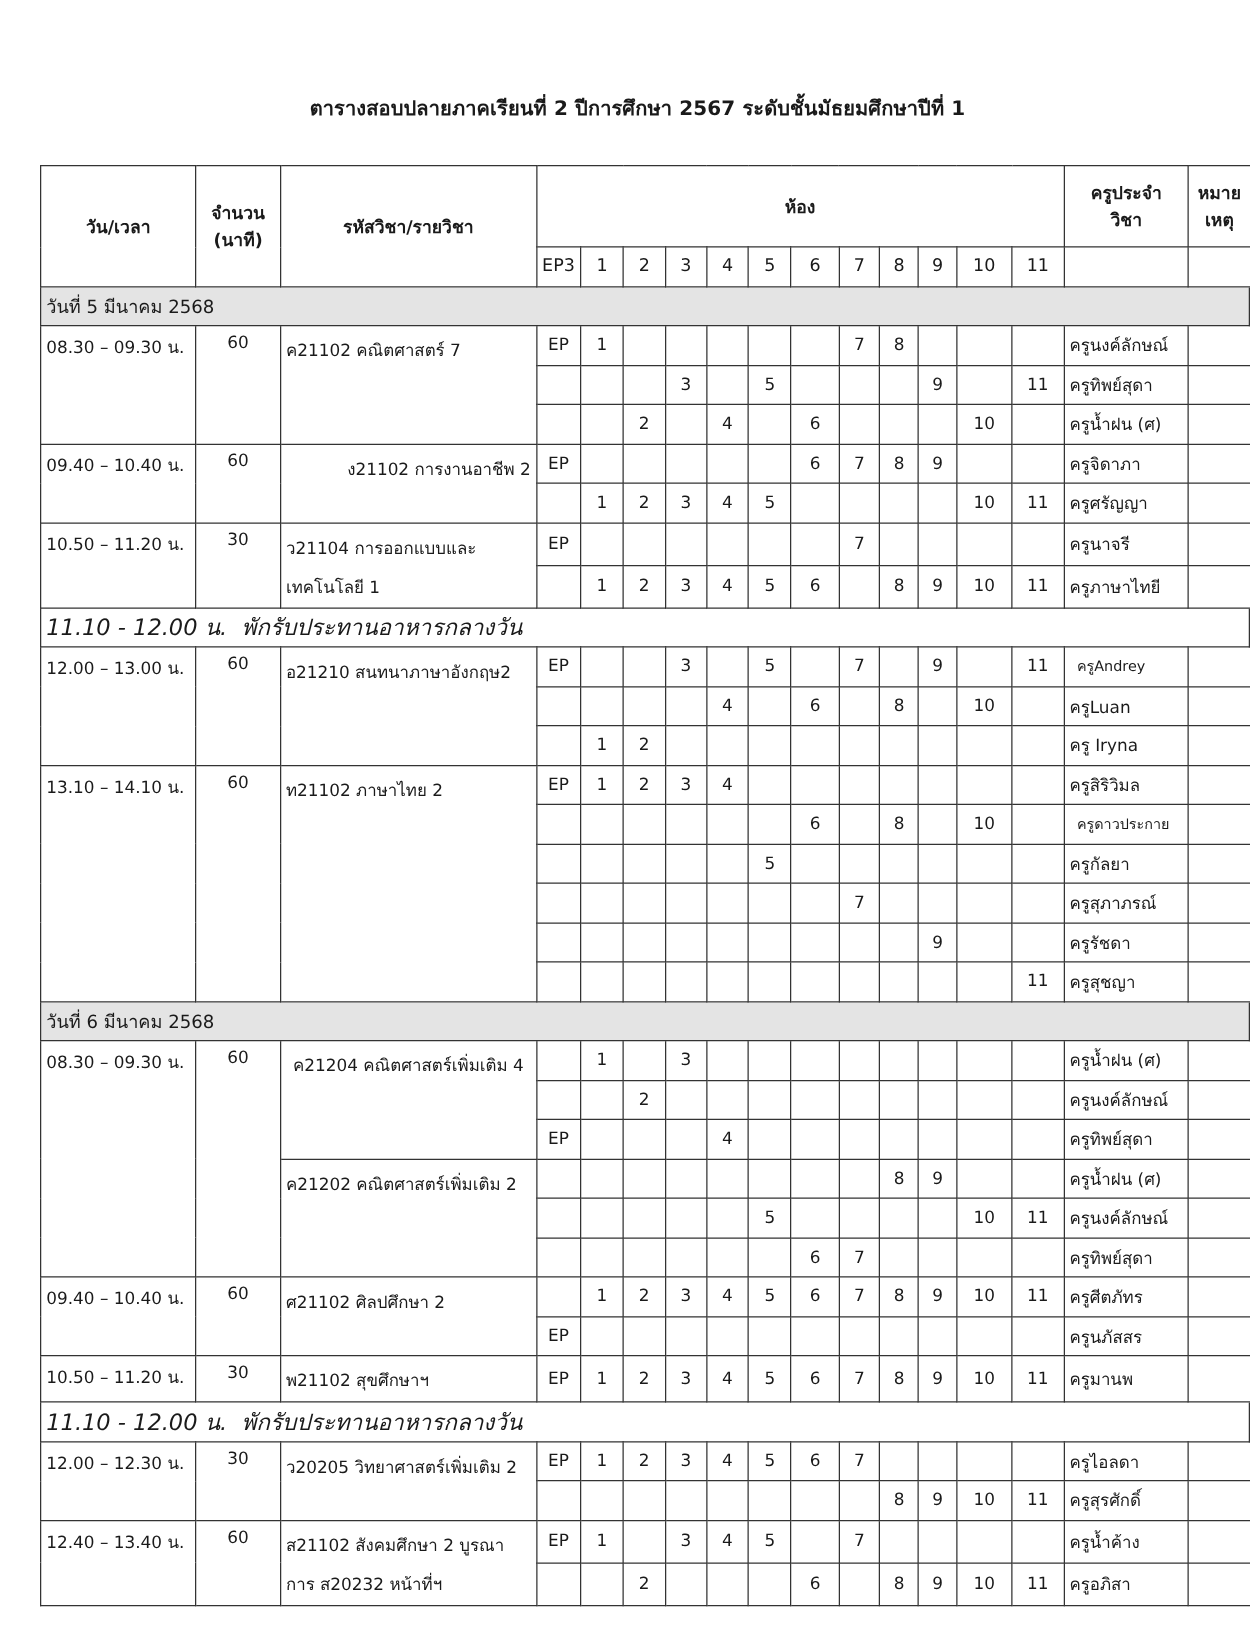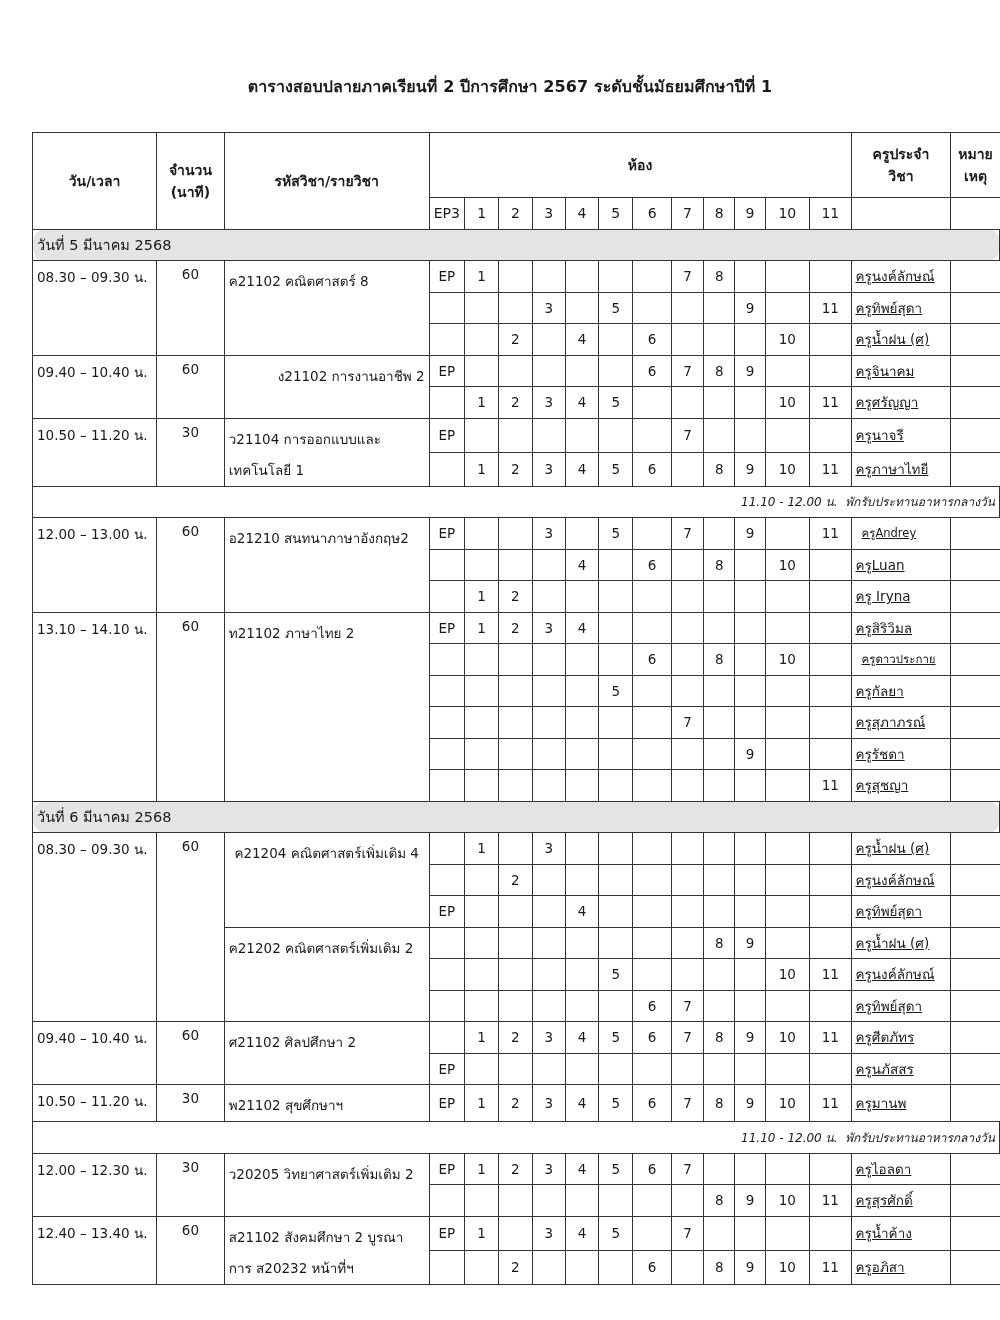--- a/index.html
+++ b/index.html
@@ -7,23 +7,23 @@
          font-family: "DejaVu Sans", "Liberation Sans", sans-serif; color: #1a1a1a; }
   .page-title { position: absolute; top: 74px; left: 0; width: 1020px; text-align: center;
          font-size: 16px; font-weight: bold; letter-spacing: 0.1px; }
   table.exam { position: absolute; left: 32px; top: 132px; border-collapse: collapse;
          table-layout: fixed; width: 968px; font-size: 13.5px; }
   table.exam td, table.exam th { border: 1px solid #333; padding: 0 4px; height: 30.5px;
          vertical-align: middle; font-weight: normal; white-space: nowrap; overflow: hidden; }
   table.exam th { font-weight: bold; font-size: 14px; }
   .c { text-align: center; }
   .top { vertical-align: top !important; padding-top: 5px !important; }
-  .date-row td { background: #e4e4e4; font-weight: bold; font-size: 14.5px; height: 28px; text-align: left; border-radius: 13px; }
-  .break-row td { font-style: italic; text-align: right; font-size: 12px; height: 28px; }
-  .teacher { font-size: 13.5px; text-decoration: underline; }
+  .date-row td { background: #e4e4e4; font-weight: bold; font-size: 14.5px; height: 28px; text-align: left; }
+  .break-row td { font-style: italic; text-align: left; font-size: 18px; height: 28px; }
+  .teacher { font-size: 13.5px; }
   .teacher.small { font-size: 11.5px; padding-left: 10px; }
   .subj { white-space: normal !important; line-height: 31px; }
   .note-col { border-right: none !important; }
 </style>
 </head>
 <body>
 
 <div class="page-title">ตารางสอบปลายภาคเรียนที่ 2 ปีการศึกษา 2567 ระดับชั้นมัธยมศึกษาปีที่ 1</div>
 
 <table class="exam">
@@ -81,21 +81,21 @@
         <th class="note-col"></th>
       </tr>
   </thead>
   <tbody id="schedule-body">
       <tr class="date-row">
         <td colspan="17">วันที่ 5 มีนาคม 2568</td>
       </tr>
       <tr>
         <td class="top" rowspan="3">08.30 – 09.30 น.</td>
         <td class="c top" rowspan="3">60</td>
-        <td class="top subj" rowspan="3" style="padding-top: 0px;">ค21102 คณิตศาสตร์ 8</td>
+        <td class="top subj" rowspan="3" style="padding-top: 0px;">ค21102 คณิตศาสตร์ 7</td>
         <td class="c">EP</td>
         <td class="c">1</td>
         <td class="c"></td>
         <td class="c"></td>
         <td class="c"></td>
         <td class="c"></td>
         <td class="c"></td>
         <td class="c">7</td>
         <td class="c">8</td>
         <td class="c"></td>
@@ -145,21 +145,21 @@
         <td class="c"></td>
         <td class="c"></td>
         <td class="c"></td>
         <td class="c"></td>
         <td class="c">6</td>
         <td class="c">7</td>
         <td class="c">8</td>
         <td class="c">9</td>
         <td class="c"></td>
         <td class="c"></td>
-        <td class="teacher">ครูจินาคม</td>
+        <td class="teacher">ครูจิดาภา</td>
         <td class="note-col"></td>
       </tr>
       <tr>
         <td class="c"></td>
         <td class="c">1</td>
         <td class="c">2</td>
         <td class="c">3</td>
         <td class="c">4</td>
         <td class="c">5</td>
         <td class="c"></td>

